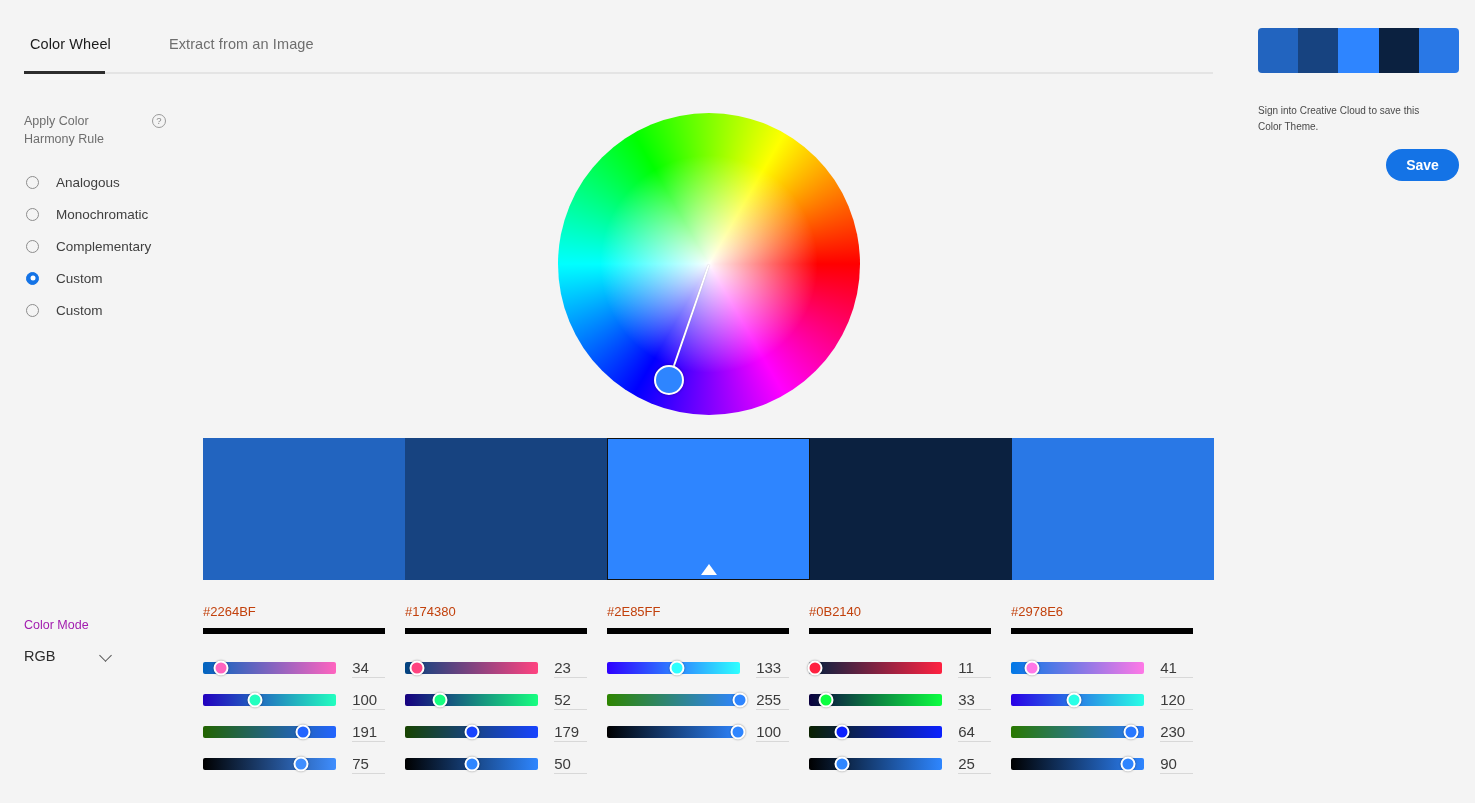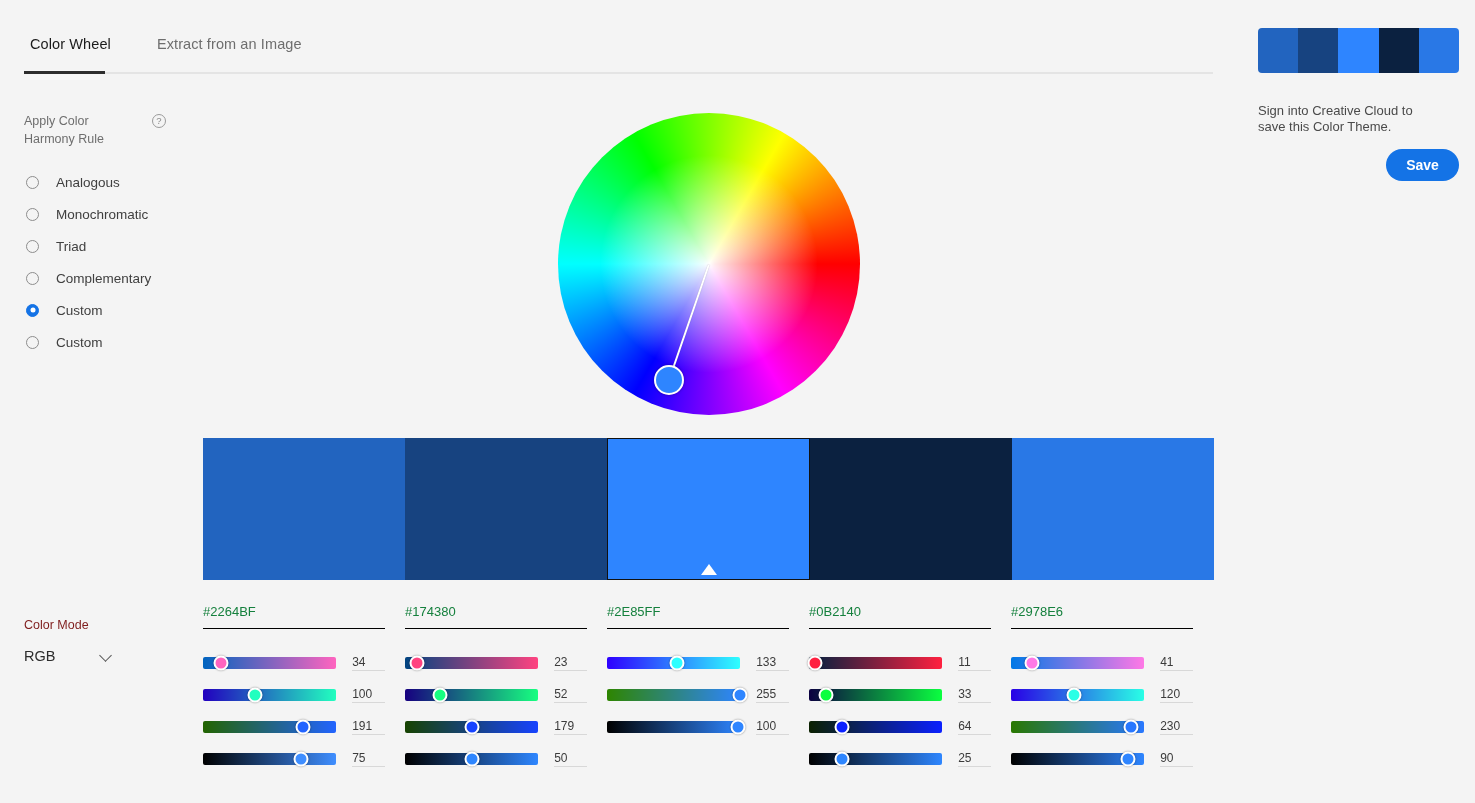--- a/index.html
+++ b/index.html
@@ -7,21 +7,21 @@
     width: 1475px; height: 803px;
     background: #f4f4f4;
     font-family: "Liberation Sans", sans-serif;
     color: #2c2c2c;
     overflow: hidden;
   }
   #app { position: relative; width: 1475px; height: 803px; }
 
   
   .tabbar { position: absolute; left: 0; top: 36px; width: 1213px; height: 38px; }
-  .tabs { display: flex; align-items: flex-start; padding-left: 24px; gap: 34px; }
+  .tabs { display: flex; align-items: flex-start; padding-left: 24px; gap: 46px; }
   .tab { font-size: 14.5px; color: #6e6e6e; padding: 0 6px 16px 6px; cursor: pointer; letter-spacing: .1px; }
   .tab.active { color: #1b1b1b; }
   .tabline { position: absolute; left: 24px; top: 72px; width: 1189px; height: 2px; background: #e4e4e4; }
   .tabline-active { position: absolute; left: 24px; top: 71px; width: 81px; height: 3px; background: #2c2c2c; }
 
   
   .harmony { position: absolute; left: 24px; top: 112px; width: 230px; }
   .harmony-head { display: flex; align-items: flex-start; gap: 10px; }
   .harmony-label { font-size: 12.5px; color: #6e6e6e; line-height: 18px; width: 118px; }
   .help-icon { width: 14px; height: 14px; border: 1px solid #9a9a9a; border-radius: 50%;
@@ -29,21 +29,21 @@
   .radios { margin-top: 18px; }
   .radio-row { display: flex; align-items: center; height: 32px; cursor: pointer; }
   .radio { width: 13px; height: 13px; border-radius: 50%; border: 1.5px solid #8d8d8d;
            background: #f4f4f4; margin-left: 2px; flex: 0 0 auto; position: relative; }
   .radio-row.sel .radio { border-color: #1473e6; background: #1473e6; }
   .radio-row.sel .radio::after { content:""; position:absolute; left:50%; top:50%;
            width:5px; height:5px; border-radius:50%; background:#fff; transform: translate(-50%,-50%); }
   .radio-text { font-size: 13.5px; color: #404040; margin-left: 17px; }
 
   .colormode { position: absolute; left: 24px; top: 618px; width: 150px; }
-  .cm-label { font-size: 12.5px; color: #7f1d1d; }
+  .cm-label { font-size: 12.5px; color: #a21caf; }
   .cm-select { display: flex; align-items: center; margin-top: 16px; cursor: pointer; }
   .cm-value { font-size: 14.5px; color: #2c2c2c; }
   .chev { margin-left: 46px; width: 11px; height: 11px; position: relative; }
   .chev::after { content:""; position:absolute; left:0; top:0; width:8px; height:8px;
                  border-right: 1.6px solid #555; border-bottom: 1.6px solid #555;
                  transform: rotate(45deg); }
 
   
   .wheel-wrap { position: absolute; left: 558px; top: 113px; width: 302px; height: 302px; }
   .wheel { width: 302px; height: 302px; border-radius: 50%;
@@ -62,36 +62,36 @@
   .swatches { position: absolute; left: 203px; top: 438px; width: 1011px; height: 142px; display: flex; }
   .swatch { flex: 1; position: relative; cursor: pointer; }
   .swatch.active { outline: 1.5px solid #111; outline-offset: -1px; z-index: 2; }
   .swatch .tri { position: absolute; left: 50%; bottom: 5px; transform: translateX(-50%);
                  width: 0; height: 0; border-left: 8px solid transparent;
                  border-right: 8px solid transparent; border-bottom: 11px solid #fff; }
 
   
   .cols { position: absolute; left: 203px; top: 604px; width: 1011px; display: flex; }
   .col { width: 202px; padding-right: 20px; }
-  .hex { font-size: 13px; color: #15803d; padding-bottom: 9px; border-bottom: 1px solid #000000;
+  .hex { font-size: 13px; color: #c2410c; padding-bottom: 9px; border-bottom: 6px solid #000000;
          width: 182px; cursor: text; }
   .sliders { margin-top: 18px; }
   .srow { display: flex; align-items: center; height: 32px; }
   .track { position: relative; width: 146px; height: 12px; border-radius: 2px; cursor: pointer; }
   .shandle { position: absolute; top: 50%; width: 15px; height: 15px; border-radius: 50%;
              border: 2px solid #fff; box-shadow: 0 0 2px rgba(0,0,0,.45);
              transform: translate(-50%,-50%); }
-  .sval { font-size: 12px; color: #3b3b3b; margin-left: 16px; width: 36px;
+  .sval { font-size: 15px; color: #3b3b3b; margin-left: 16px; width: 36px;
           border-bottom: 1px solid #d8d8d8; padding-bottom: 1px; cursor: text; }
 
   
   .rightpanel { position: absolute; left: 1258px; top: 28px; width: 201px; }
   .mini-strip { display: flex; width: 201px; height: 45px; border-radius: 4px; overflow: hidden; }
   .mini { flex: 1; }
-  .signin { margin-top: 30px; font-size: 13px; color: #4a4a4a; line-height: 16px; width: 180px; }
+  .signin { margin-top: 30px; font-size: 10px; color: #4a4a4a; line-height: 16px; width: 180px; }
   .save-btn { margin-top: 14px; margin-left: 128px; width: 73px; height: 32px; border-radius: 16px;
               background: #1473e6; color: #fff; font-size: 14px; font-weight: bold;
               display: flex; align-items: center; justify-content: center; cursor: pointer; border: none;
               font-family: "Liberation Sans", sans-serif; }
 </style>
 </head>
 <body>
 
 <div id="app">
 
@@ -113,24 +113,20 @@
         <div class="radio-row">
           <span class="radio"></span>
           <span class="radio-text">Analogous</span>
         </div>
         <div class="radio-row">
           <span class="radio"></span>
           <span class="radio-text">Monochromatic</span>
         </div>
         <div class="radio-row">
           <span class="radio"></span>
-          <span class="radio-text">Triad</span>
-        </div>
-        <div class="radio-row">
-          <span class="radio"></span>
           <span class="radio-text">Complementary</span>
         </div>
         <div class="radio-row sel">
           <span class="radio"></span>
           <span class="radio-text">Custom</span>
         </div>
         <div class="radio-row">
           <span class="radio"></span>
           <span class="radio-text">Custom</span>
         </div>

